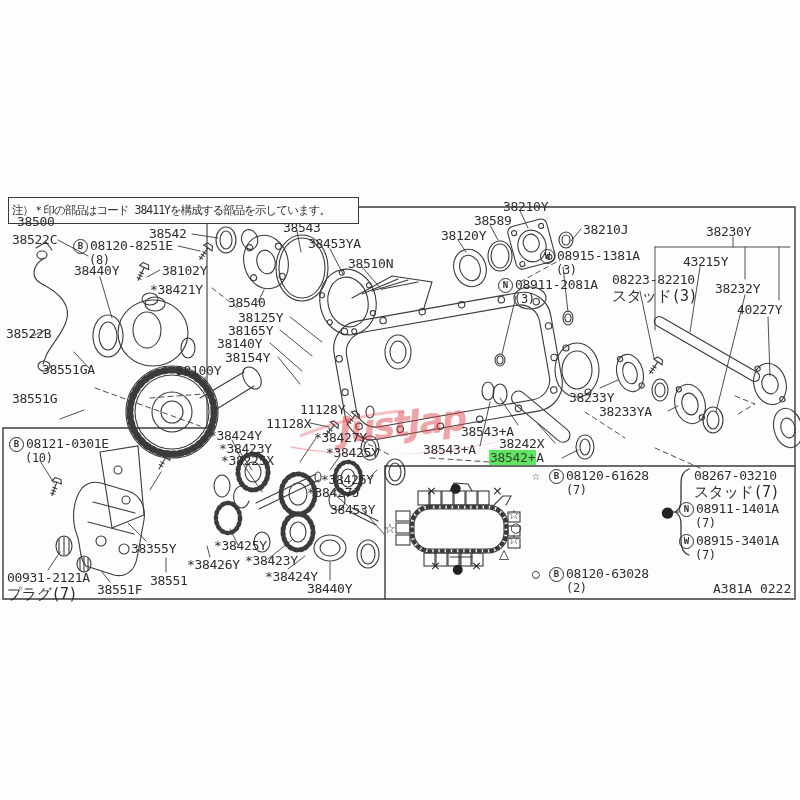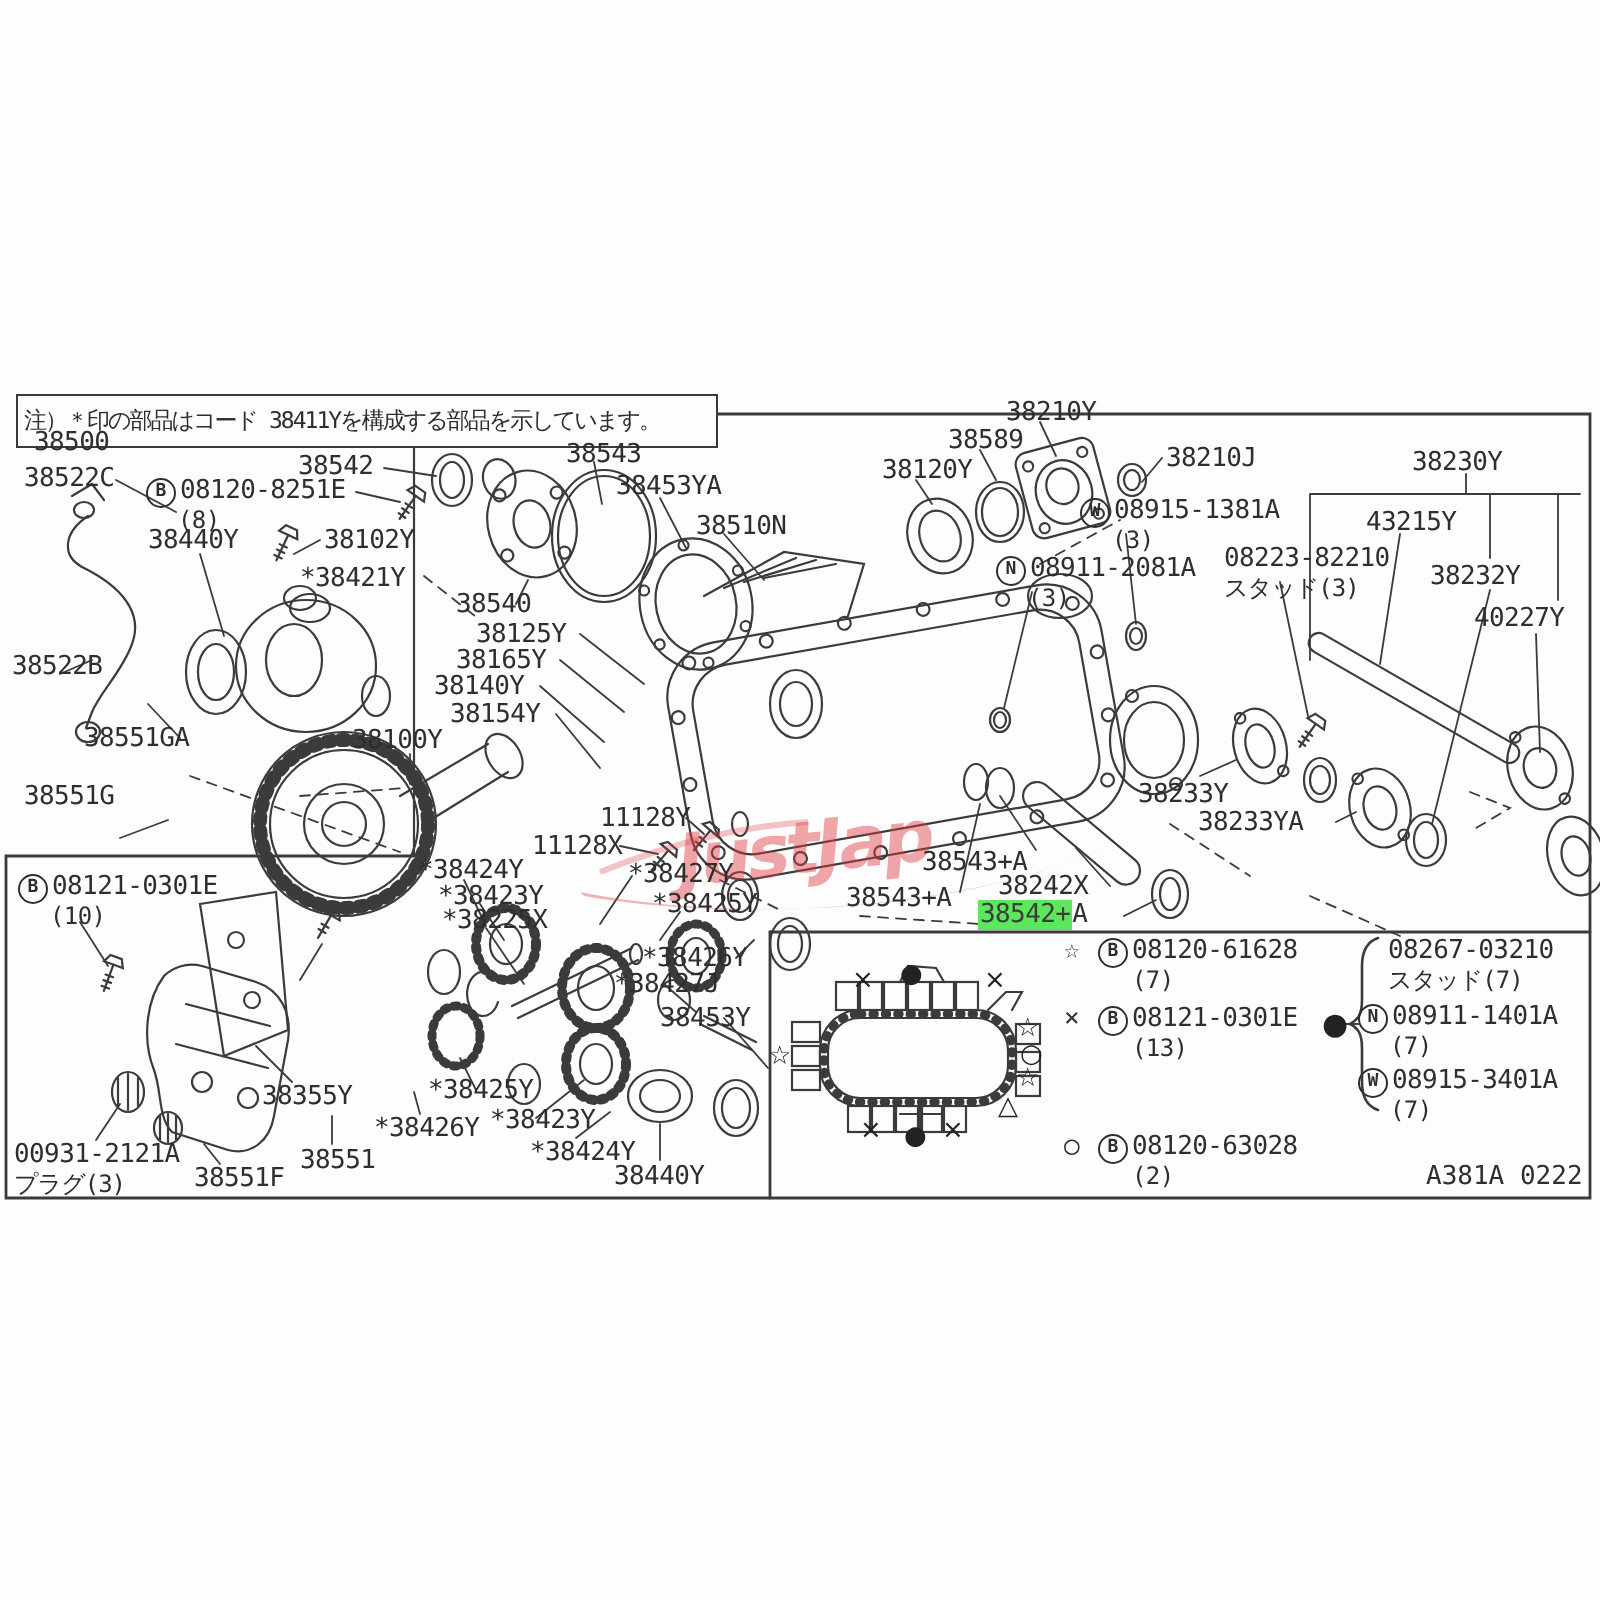--- a/index.html
+++ b/index.html
@@ -1,21 +1,21 @@
 <!DOCTYPE html>
 <html><head>
 <meta charset="utf-8">
 <style>
   html,body{margin:0;padding:0;background:#fff;}
   #page{position:relative;width:800px;height:800px;background:#fdfdfd;overflow:hidden;
         font-family:"DejaVu Sans Mono",monospace;color:#2e2e2e;}
   svg{position:absolute;left:0;top:0;}
   .lbl{position:absolute;font:13px/1.12 "DejaVu Sans Mono",monospace;color:#2e2e2e;
        white-space:nowrap;letter-spacing:-0.3px;}
-  .sub{font-size:12px;letter-spacing:-0.5px;}
+  .sub{font-size:15px;letter-spacing:-0.5px;}
   .qty{padding-left:16px;font-size:12px;}
   .cl{display:inline-block;width:13px;height:13px;border:1.2px solid #2e2e2e;border-radius:50%;
       font-size:9px;font-weight:bold;line-height:12px;text-align:center;vertical-align:1px;
       margin-right:2px;letter-spacing:0;}
   .lsym{display:inline-block;width:17px;font-size:13px;}
   .sym{position:absolute;font:13px/1 "DejaVu Sans",sans-serif;color:#222;}
   .hl{background:#5ce85c;color:#3c3c3c;padding:0 1px;}
   #notebox{position:absolute;left:8px;top:197px;width:346px;height:25px;border:1.5px solid #3a3a3a;
            font-size:11.5px;line-height:24px;letter-spacing:-1px;overflow:hidden;padding-left:3px;
            background:#fdfdfd;white-space:nowrap;}
@@ -383,21 +383,21 @@
 <div class="lbl" style="left:461px;top:425px">38543+A</div>
 <div class="lbl" style="left:423px;top:443px">38543+A</div>
 <div class="lbl" style="left:499px;top:437px">38242X</div>
 
 <div class="lbl" style="left:489px;top:451px">
   <span class="hl">38542+</span><span>A</span>
 </div>
 
 <div class="lbl" style="left:7px;top:571px">
   <div>00931-2121A</div>
-      <div class="sub">プラグ(3)</div>
+      <div class="sub">プラグ(7)</div>
 </div>
 <div class="lbl" style="left:612px;top:273px">
   <div>08223-82210</div>
       <div class="sub">スタッド(3)</div>
 </div>
 
 <div class="lbl" style="left:73px;top:239px">
   <div><span class="cl">B</span><span>08120-8251E</span></div>
   <div class="qty">(8)</div>
 </div>
@@ -410,24 +410,20 @@
   <div class="qty">(3)</div>
 </div>
 <div class="lbl" style="left:9px;top:437px">
   <div><span class="cl">B</span><span>08121-0301E</span></div>
   <div class="qty">(10)</div>
 </div>
 
 <div class="lbl" style="left:532px;top:469px">
   <div><span class="lsym">☆</span><span class="cl">B</span><span>08120-61628</span></div>
   <div class="qty" style="padding-left:34px">(7)</div>
-</div>
-<div class="lbl" style="left:532px;top:503px">
-  <div><span class="lsym">×</span><span class="cl">B</span><span>08121-0301E</span></div>
-  <div class="qty" style="padding-left:34px">(13)</div>
 </div>
 <div class="lbl" style="left:532px;top:567px">
   <div><span class="lsym">○</span><span class="cl">B</span><span>08120-63028</span></div>
   <div class="qty" style="padding-left:34px">(2)</div>
 </div>
 
 <span class="sym" style="left:661px;top:505px;font-size:15px">●</span>
 <div class="lbl" style="left:694px;top:469px">
   <div>08267-03210</div>
       <div class="sub">スタッド(7)</div>

